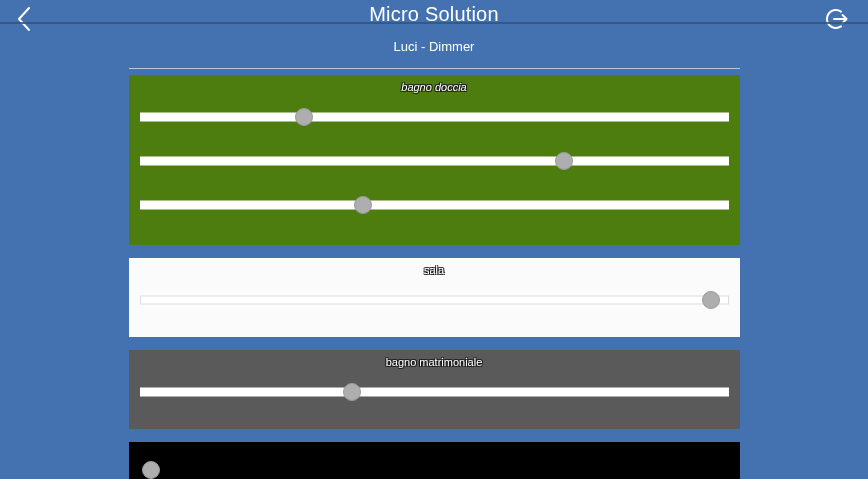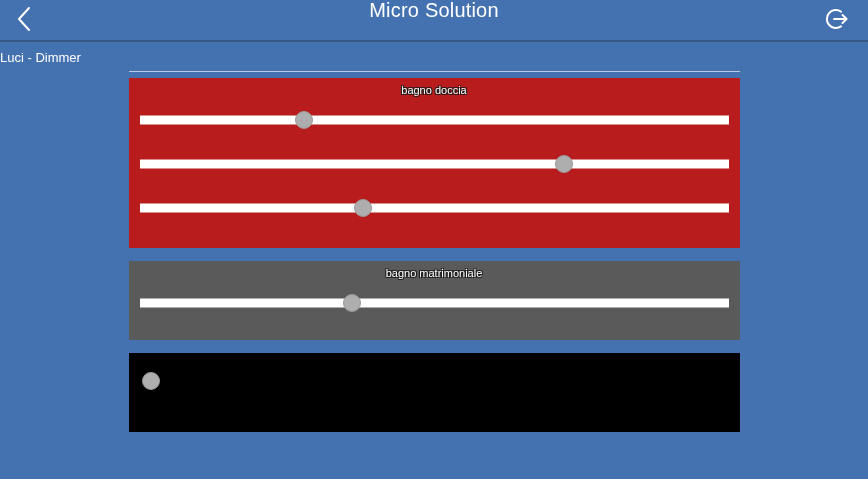--- a/index.html
+++ b/index.html
@@ -19,24 +19,24 @@
     position: relative;
     width: 868px;
     height: 479px;
     background: #4472b0;
     overflow: hidden;
   }
 
   
   .header {
     position: relative;
-    height: 42px;
+    height: 24px;
     background: #4472b0;
     display: flex;
-    align-items: flex-start;
+    align-items: flex-end;
     justify-content: center;
     border-bottom: 1px solid #2f5party;
     box-sizing: border-box;
   }
   .header::after {
     content: "";
     position: absolute;
     left: 0;
     right: 0;
     bottom: 0;
@@ -70,24 +70,24 @@
     width: 44px;
     height: 42px;
     display: flex;
     align-items: center;
     justify-content: center;
     cursor: pointer;
   }
 
   
   .subtitle-wrap {
-    height: 30px;
+    height: 45px;
     display: flex;
     align-items: center;
-    justify-content: flex-start;
+    justify-content: center;
     position: relative;
   }
   .subtitle {
     color: #ffffff;
     font-size: 13px;
     font-weight: 400;
     line-height: 1;
     user-select: none;
   }
   .subtitle-rule {
@@ -158,21 +158,21 @@
     height: 18px;
     margin-left: -9px;
     margin-top: -9px;
     border-radius: 50%;
     background: #aeaeae;
     border: 1px solid #9a9a9a;
     box-sizing: border-box;
   }
 
   
-  .card.green  { background: #b91c1c; }
+  .card.green  { background: #4d7c0f; font-style: italic; }
   .card.white  { background: #fbfbfb; }
   .card.gray   { background: #5a5a5a; }
   .card.black  { background: #000000; }
 
   .card.white .slider-track {
     background: #ffffff;
     border: 1px solid #dcdcdc;
   }
 </style>
 </head>
@@ -224,20 +224,29 @@
             <div class="slider-thumb" style="left: 72%; top: 50%;"></div>
           </div>
         </div>
         <div class="slider-row">
           <div class="slider" role="slider" aria-valuenow="38" aria-valuemin="0" aria-valuemax="100">
             <div class="slider-track"></div>
             <div class="slider-thumb" style="left: 38%; top: 50%;"></div>
           </div>
         </div>
       </div>
+      <div class="card white" style="height: 79px;">
+        <div class="card-title">sala</div>
+        <div class="slider-row">
+          <div class="slider" role="slider" aria-valuenow="97" aria-valuemin="0" aria-valuemax="100">
+            <div class="slider-track"></div>
+            <div class="slider-thumb" style="left: 97%; top: 50%;"></div>
+          </div>
+        </div>
+      </div>
       <div class="card gray" style="height: 79px;">
         <div class="card-title">bagno matrimoniale</div>
         <div class="slider-row">
           <div class="slider" role="slider" aria-valuenow="36" aria-valuemin="0" aria-valuemax="100">
             <div class="slider-track"></div>
             <div class="slider-thumb" style="left: 36%; top: 50%;"></div>
           </div>
         </div>
       </div>
       <div class="card black" style="height: 79px;">

